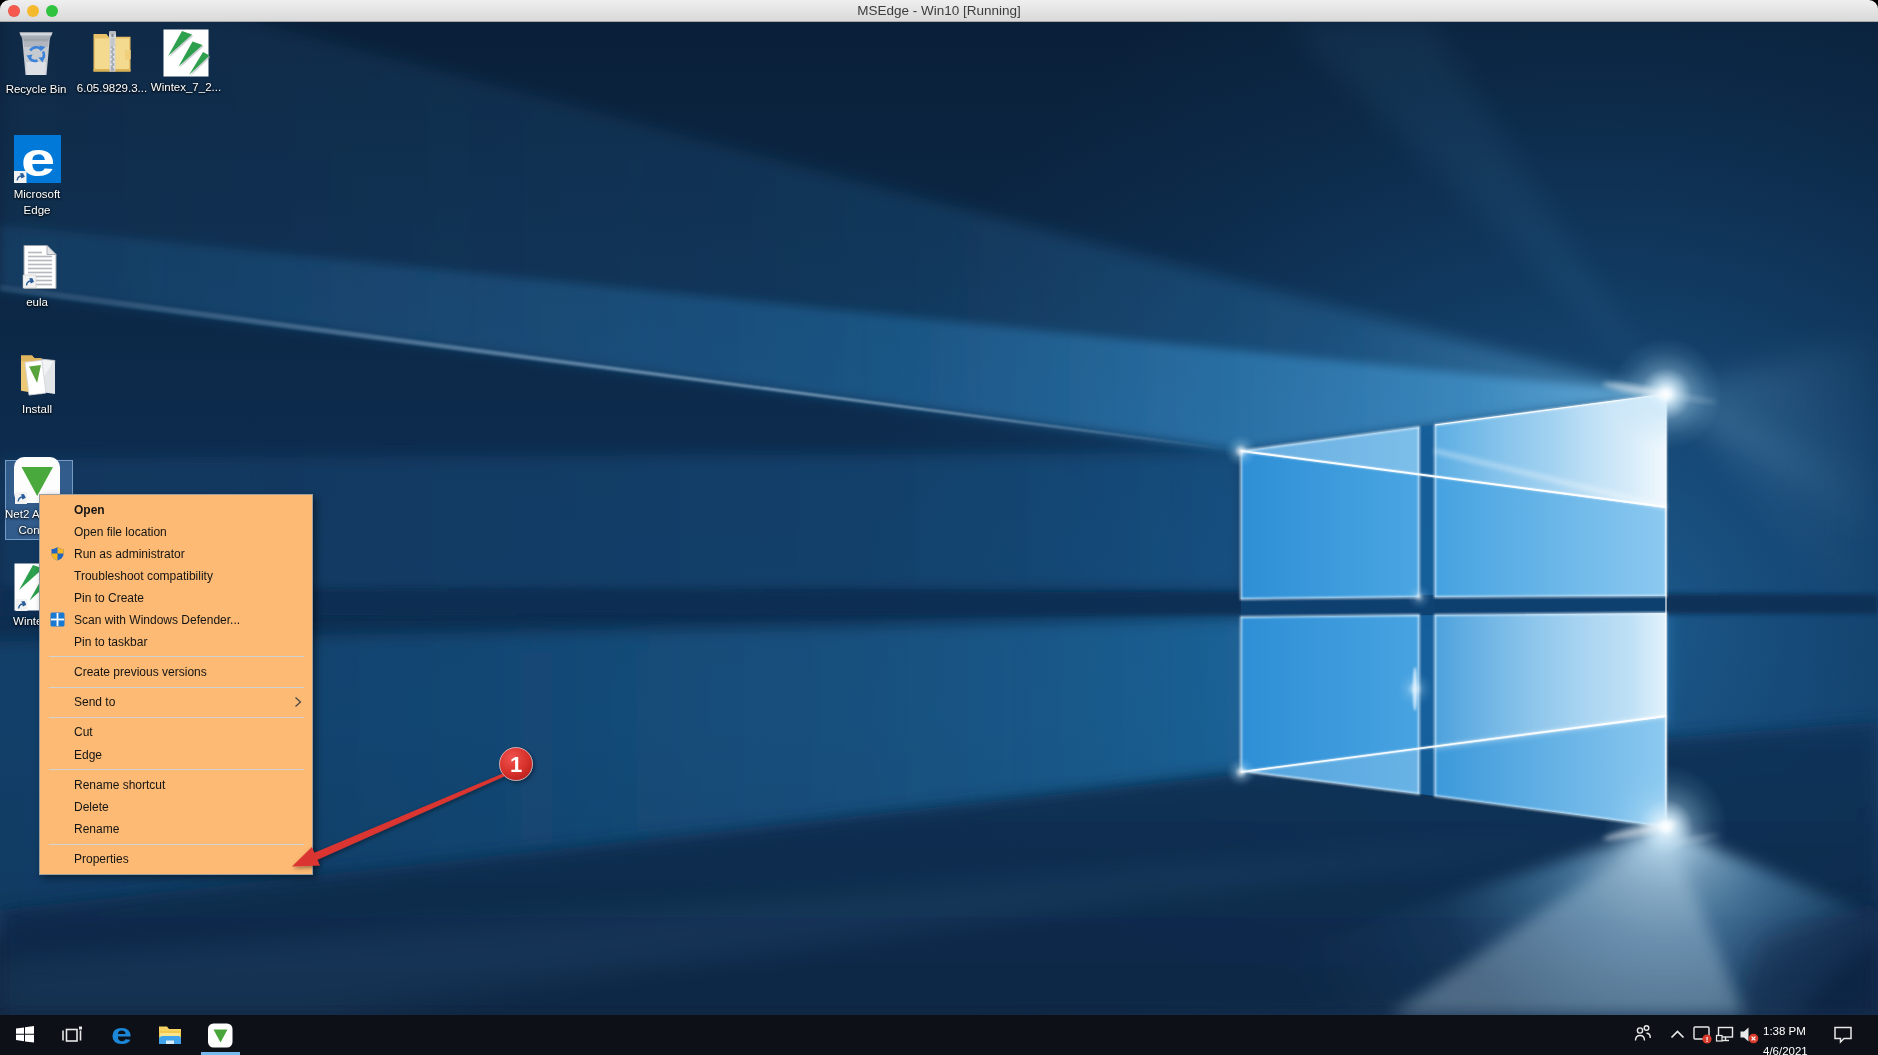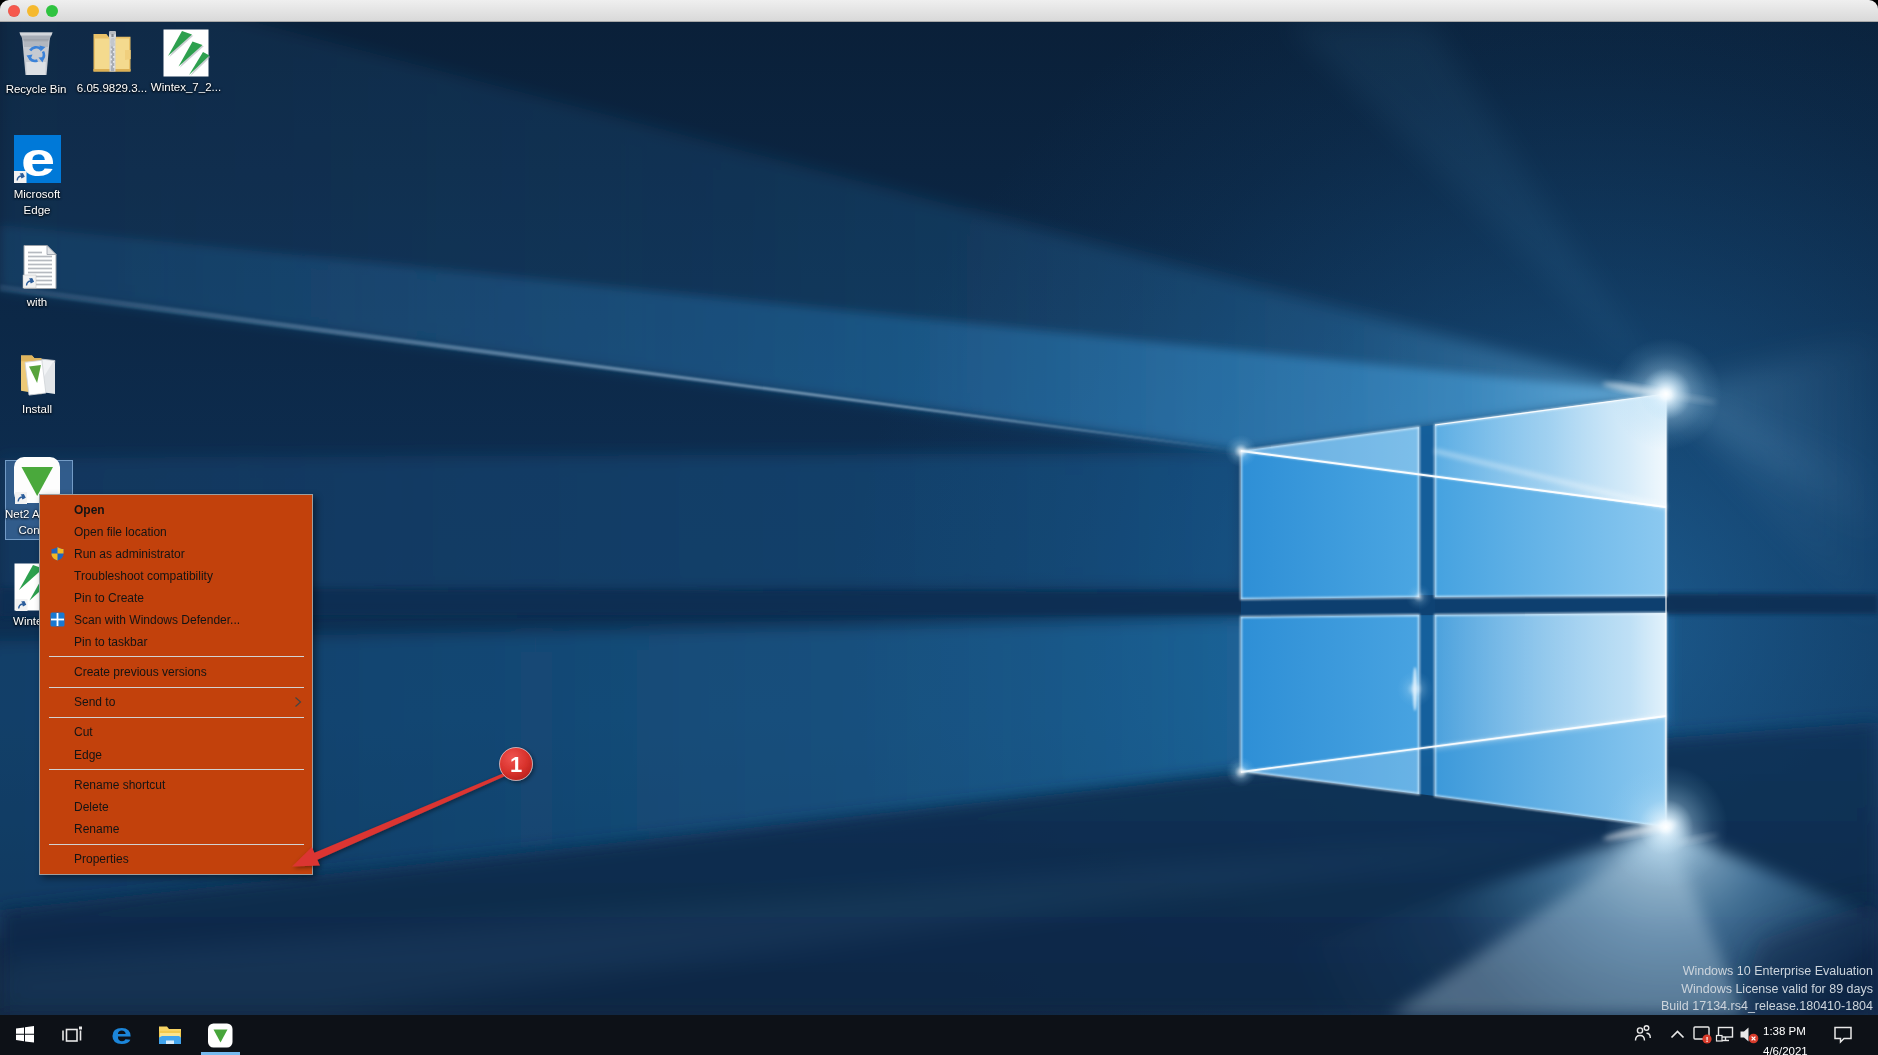--- a/index.html
+++ b/index.html
@@ -11,21 +11,21 @@
 #titlebar .title { position:absolute; left:0; right:0; top:3px; text-align:center;
   font-size:13.5px; color:#3c3c3c; }
 .tl { position:absolute; top:5px; width:12px; height:12px; border-radius:50%; }
 #desktop { position:absolute; left:0; top:22px; width:1878px; height:993px; overflow:hidden; }
 #wall { position:absolute; left:0; top:0; }
 .icon { position:absolute; text-align:center; color:#fff; font-size:11.5px; }
 .icon .lbl { text-shadow:0 1px 2px rgba(0,0,0,0.9), 0 0 3px rgba(0,0,0,0.8); line-height:15.5px; }
 #taskbar { position:absolute; left:0; top:1015px; width:1878px; height:40px; background:#0d1117; }
 #lictext { position:absolute; right:5px; top:941px; text-align:right; color:#ccd4dc;
   font-size:12.5px; line-height:17.5px; }
-#ctxmenu { position:absolute; left:39px; top:494px; width:274px; background:#c2410c;
+#ctxmenu { position:absolute; left:39px; top:494px; width:274px; background:#fdba74;
   border:1px solid #9e9e9e; box-shadow:3px 3px 7px rgba(0,0,0,0.45); padding:3.5px 0 3.5px 0; }
 .mi { position:relative; height:22.05px; line-height:22.05px; font-size:12px; color:#141414;
   padding-left:34px; }
 .sep { height:1px; background:#d2d2d2; margin:3.6px 8px 3.6px 9px; }
 .mi .ic { position:absolute; left:10px; top:3.5px; }
 .mi .chev { position:absolute; right:10px; top:5px; color:#333; }
 #clock { position:absolute; left:1763px; top:6px; width:62px; text-align:left;
   color:#fff; font-size:11.5px; line-height:20px; }
 </style>
 </head>
@@ -198,27 +198,27 @@
 <ellipse cx="1695" cy="399" rx="22" ry="3" fill="#ffffff" opacity="0.16" filter="url(#b2)" transform="rotate(9 1695 399)"></ellipse>
 <ellipse cx="1640" cy="831" rx="38" ry="4" fill="#ffffff" opacity="0.5" filter="url(#b2)" transform="rotate(-12 1640 831)"></ellipse>
 <ellipse cx="1697" cy="839" rx="22" ry="3" fill="#ffffff" opacity="0.16" filter="url(#b2)" transform="rotate(-11 1697 839)"></ellipse>
 <rect x="1225" y="435" width="32" height="32" fill="url(#burst)" opacity="0.85"></rect>
 <rect x="1226" y="757" width="30" height="30" fill="url(#burst)" opacity="0.8"></rect>
 <rect x="1397" y="671" width="36" height="36" fill="url(#burst)" opacity="0.6"></rect>
 <ellipse cx="1415" cy="689" rx="2.2" ry="22" fill="#eaf7ff" opacity="0.8" filter="url(#b1)"></ellipse>
 <rect x="1406" y="584" width="26" height="26" fill="url(#burst)" opacity="0.5"></rect>
 </svg>
 
-<div id="lictext">Windows 10 Enterprise Evaluation<br>Windows License valid for 89 days<br>Build 17134.rs4_release.180410-1804</div>
 </div>
 
 <div id="titlebar">
   <div class="tl" style="left:8px;  background:#f6594e; box-shadow:inset 0 0 1px rgba(0,0,0,0.2);"></div>
   <div class="tl" style="left:27px; background:#f5b92e;"></div>
   <div class="tl" style="left:46px; background:#2fc340;"></div>
+  <div class="title">MSEdge - Win10 [Running]</div>
 </div>
 
 <div id="taskbar">
   <svg width="1878" height="40" viewBox="0 1015 1878 40" xmlns="http://www.w3.org/2000/svg">
 
     <g fill="#ffffff">
       <polygon points="16,1028.6 24,1027.5 24,1033.8 16,1033.8"></polygon>
       <polygon points="25,1027.3 34,1026 34,1033.8 25,1033.8"></polygon>
       <polygon points="16,1034.8 24,1034.8 24,1041.2 16,1040"></polygon>
       <polygon points="25,1034.8 34,1034.8 34,1042.6 25,1041.4"></polygon>
@@ -370,21 +370,21 @@
       <path d="M15,21.5 h24"></path>
         <path d="M15,25.5 h24"></path>
         <path d="M15,29.5 h24"></path>
       <path d="M15,33.5 h24"></path>
         <path d="M15,37.5 h24"></path>
         <path d="M15,41.5 h24"></path>
     </g>
     <rect x="10" y="32" width="13" height="13" fill="#f2f2f2" stroke="#c0c0c0" stroke-width="0.5"></rect>
     <path d="M12.8,42.5 q0.2,-4.5 4.5,-5.2 l-1.4,-1.9 3.3,-0.5 1.9,3.8 -3.3,1.9 -0.8,-1.9 q-2.7,0.7 -2.9,3.8 z" fill="#2b5d9b"></path>
   </svg>
-  <div class="lbl">with</div>
+  <div class="lbl">eula</div>
 </div>
 
 <div class="icon" style="left:-1px; top:350px; width:76px;">
   <svg width="49" height="50" viewBox="0 0 49 50">
     <path d="M8,5.5 h11 l2.5,2.8 h7 v36 l-20.5,-3.5 z" fill="#edc977"></path>
     <path d="M8,5.5 h11 l2.5,2.8 h7 v3 h-20.5 z" fill="#dfb55e"></path>
     <g transform="rotate(6 36 28)">
       <rect x="27" y="10" width="13" height="32" fill="#f1f3f5" stroke="#c5c9ce" stroke-width="0.8"></rect>
     </g>
     <polygon points="40,12 42,13 42,44 22,41" fill="#e2e5e8"></polygon>

